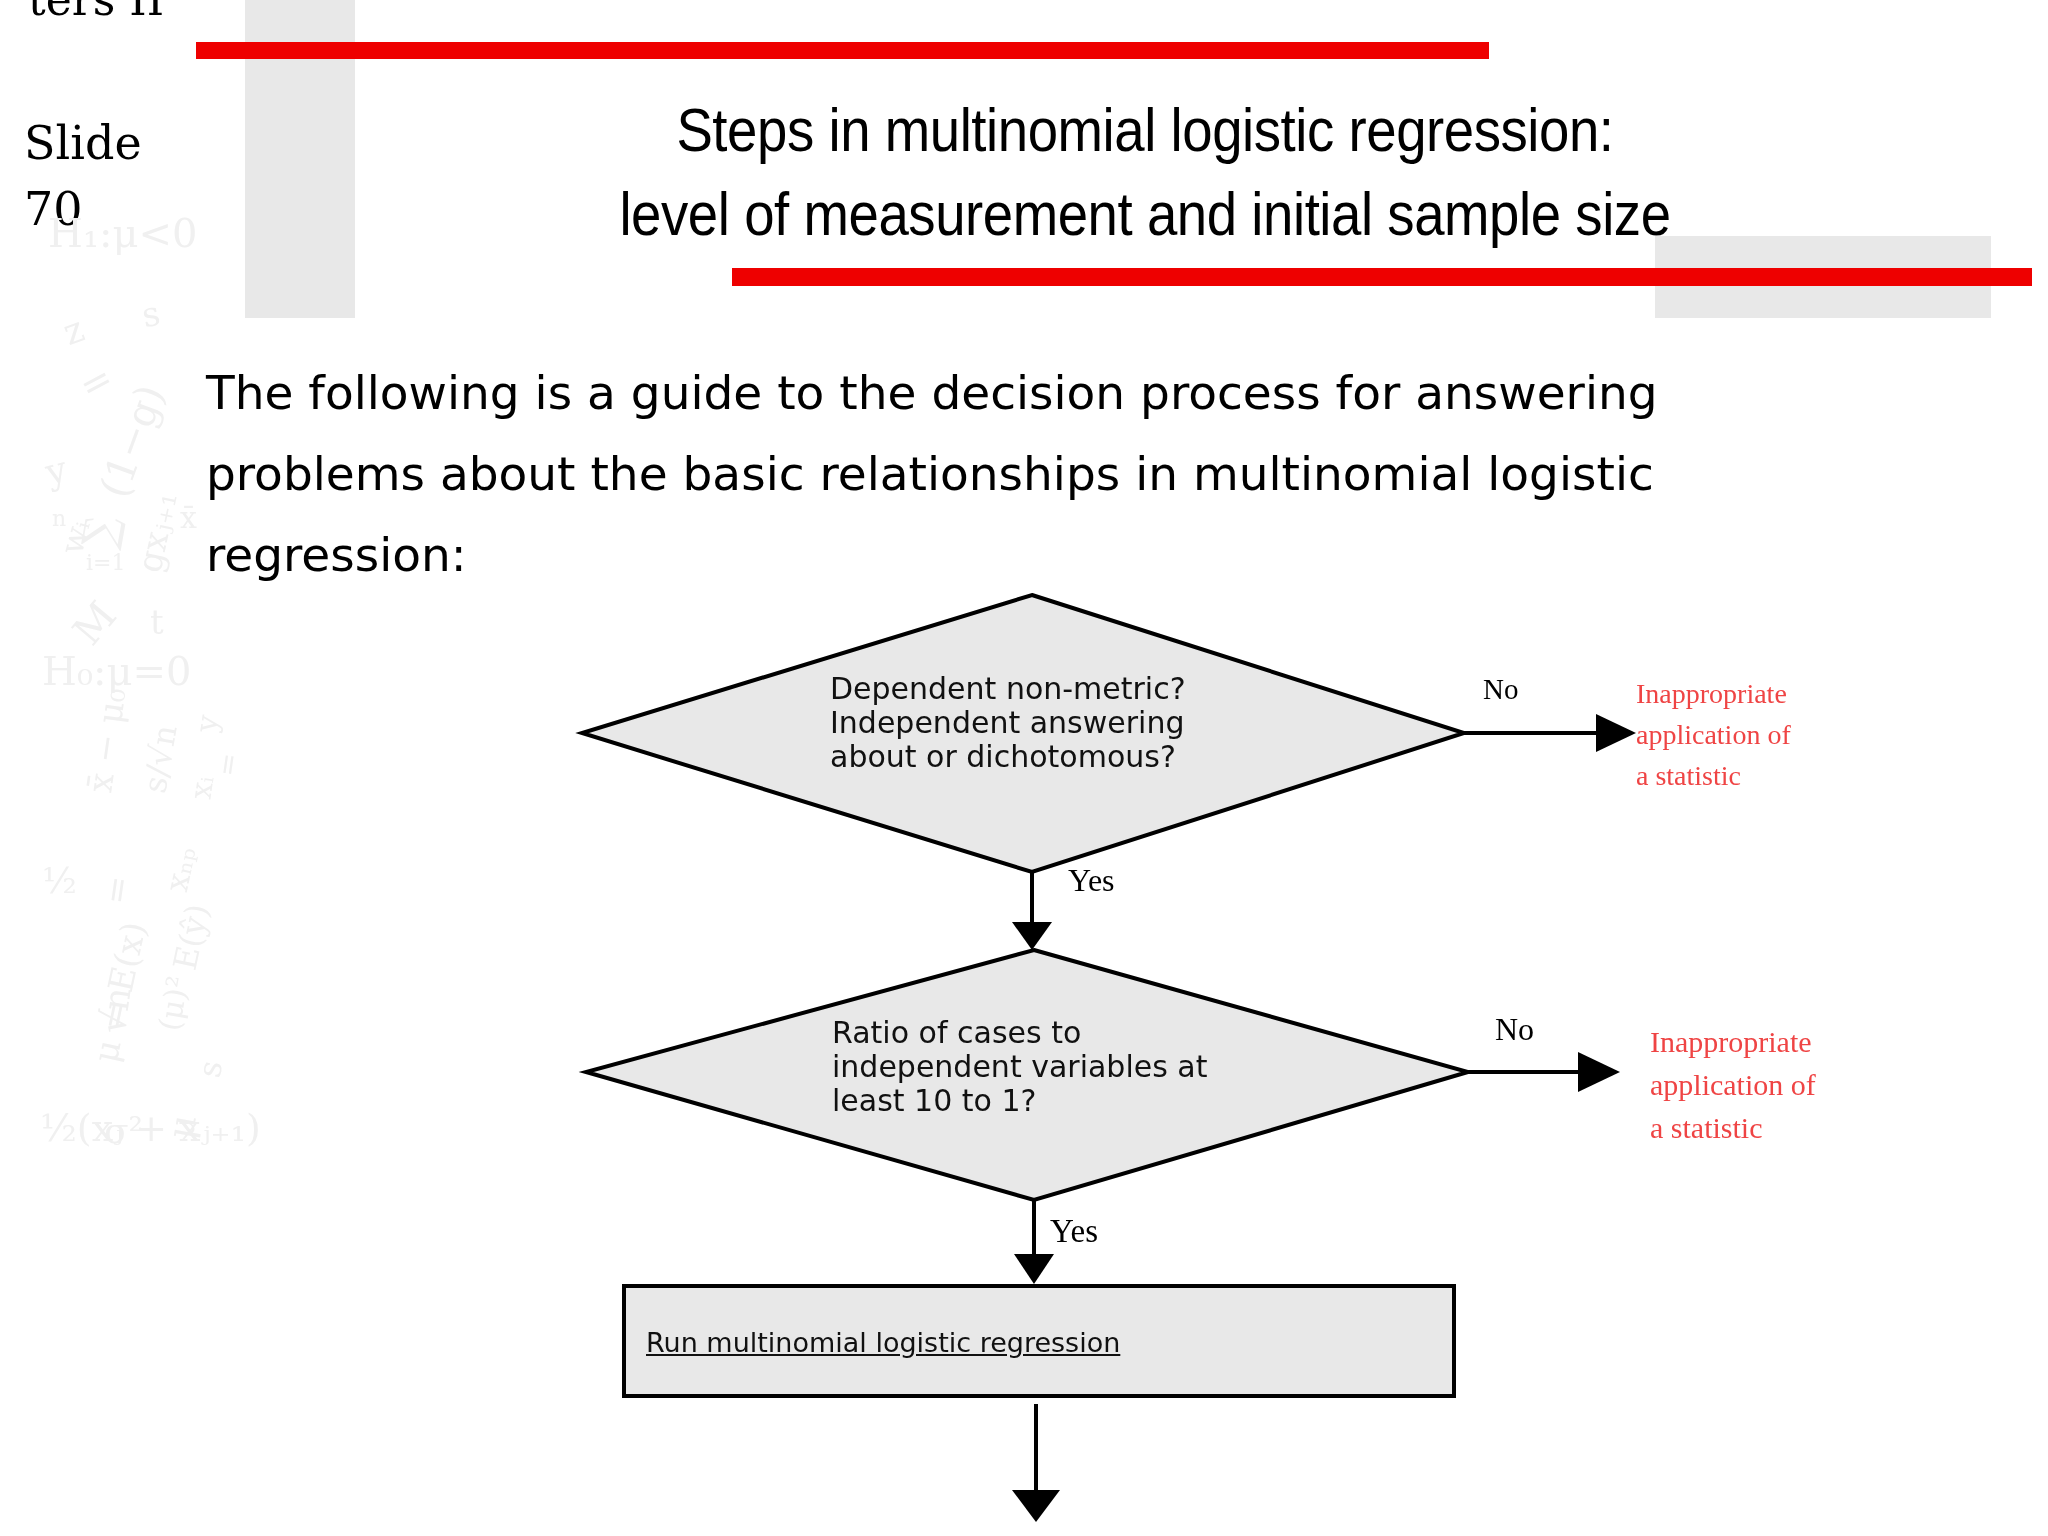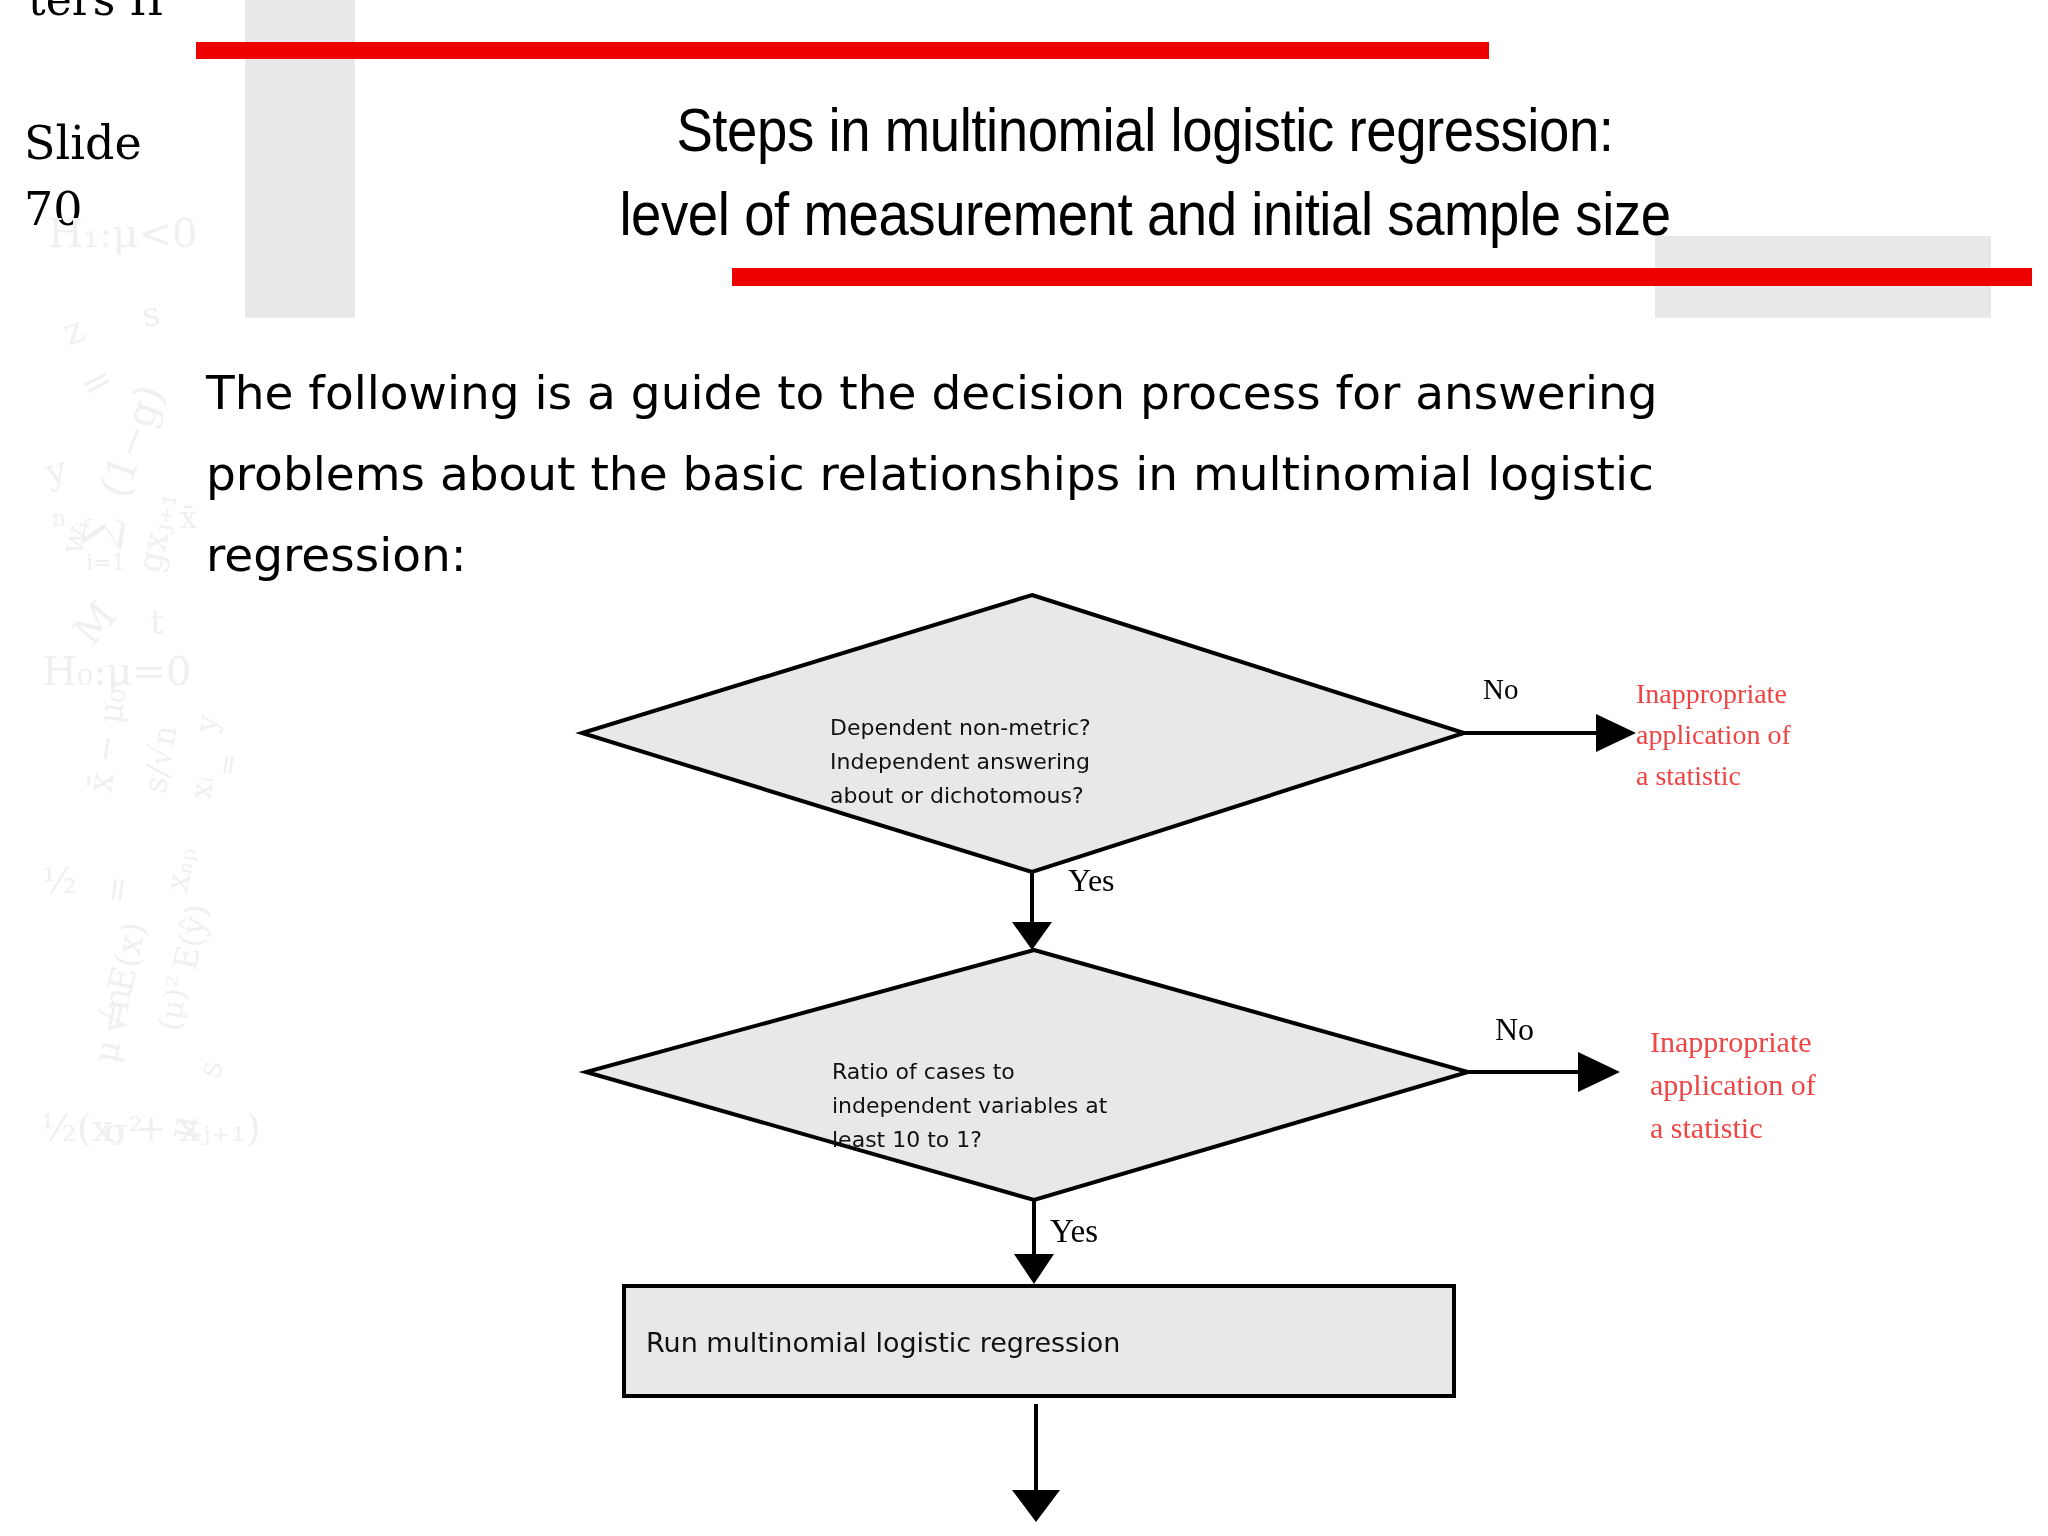--- a/index.html
+++ b/index.html
@@ -124,24 +124,23 @@
   .flow {
     position: absolute;
     left: 0;
     top: 0;
     width: 2048px;
     height: 1536px;
   }
   .diamond-text {
     position: absolute;
     font-family: "DejaVu Sans", sans-serif;
-    font-size: 22px;
+    font-size: 30px;
     line-height: 34px;
     color: #111;
-    margin-top: 39px;
   }
   .edge-label {
     position: absolute;
     font-family: Liberation Serif, serif;
     color: #000;
     text-align: right;
   }
   .side-text {
     position: absolute;
     font-family: Liberation Serif, serif;
@@ -241,21 +240,21 @@
   <div>Independent answering</div>
   <div>about or dichotomous?</div>
 </div>
 
 <div class="diamond-text" style="left:832px; top:1016px;">
   <div>Ratio of cases to</div>
   <div>independent variables at</div>
   <div>least 10 to 1?</div>
 </div>
 
-<div class="box-text" style="left:646px; top:1327px;">Run multinomial logistic regression</div>
+<div class="box-text" style="left:646px; top:1327px;text-decoration:underline;">Run multinomial logistic regression</div>
 
 <div class="edge-label" style="left:1483px; top:673px; font-size:29px;">No</div>
 <div class="edge-label" style="left:1068px; top:862px; font-size:32px;">Yes</div>
 <div class="edge-label" style="left:1495px; top:1011px; font-size:32px;">No</div>
 <div class="edge-label" style="left:1050px; top:1213px; font-size:33px;">Yes</div>
 
 <div class="side-text" style="left:1636px; top:673px;">
   <div>Inappropriate</div>
   <div>application of</div>
   <div>a statistic</div>

